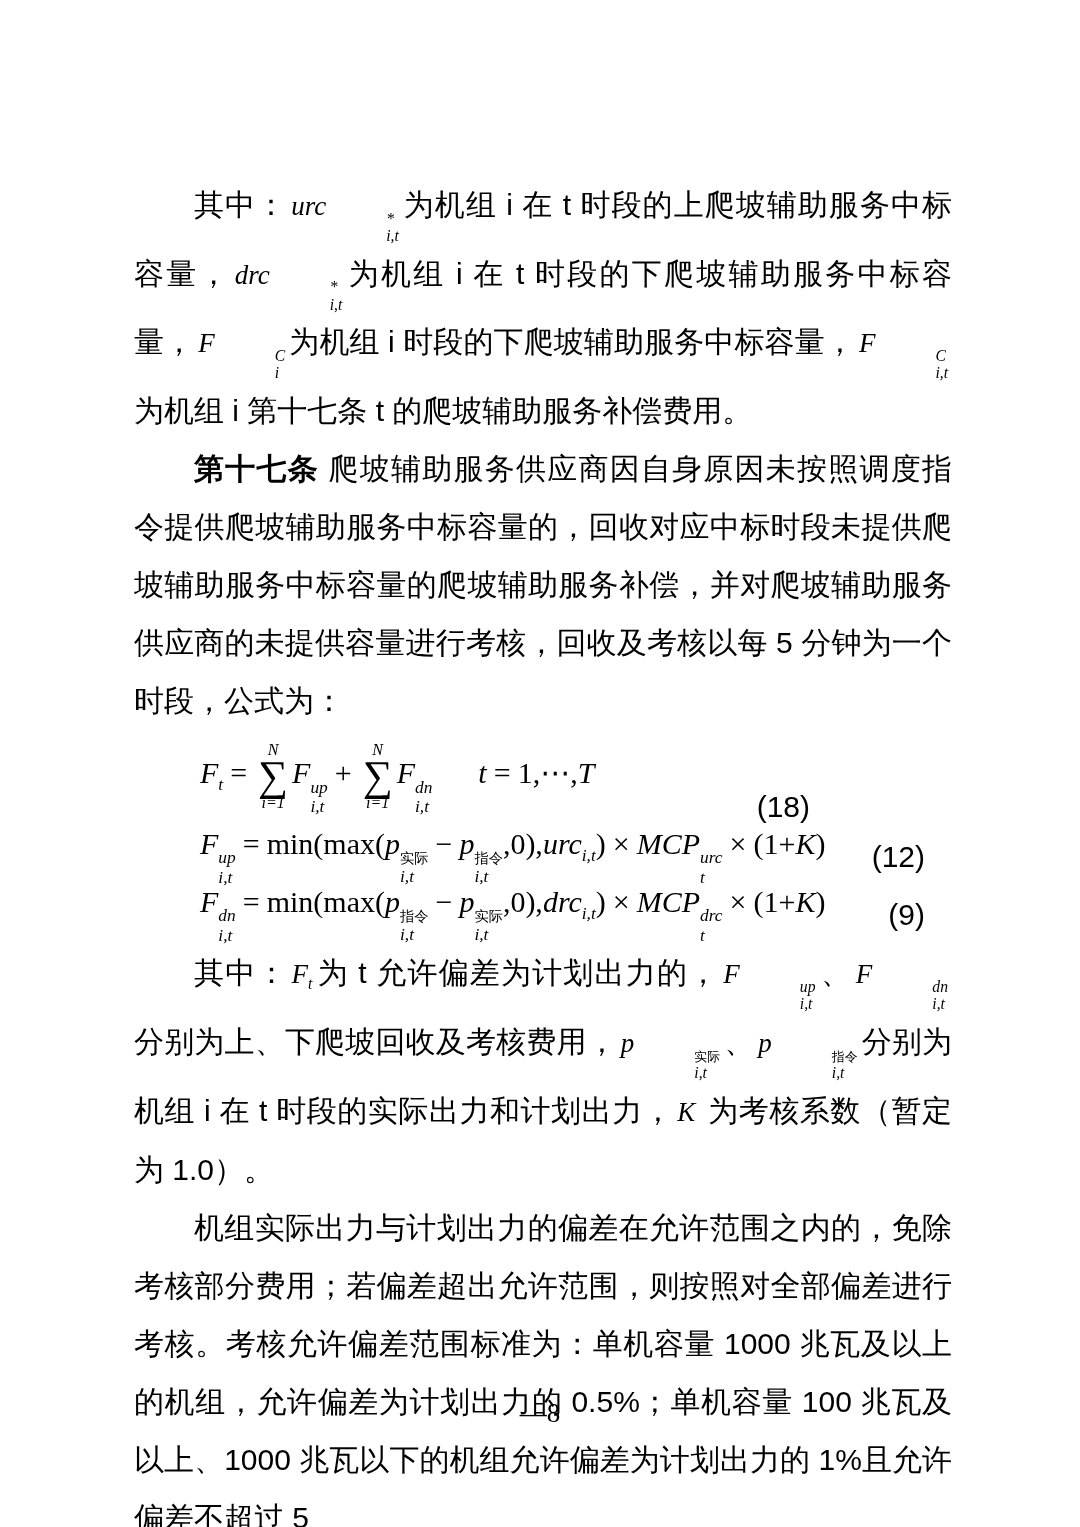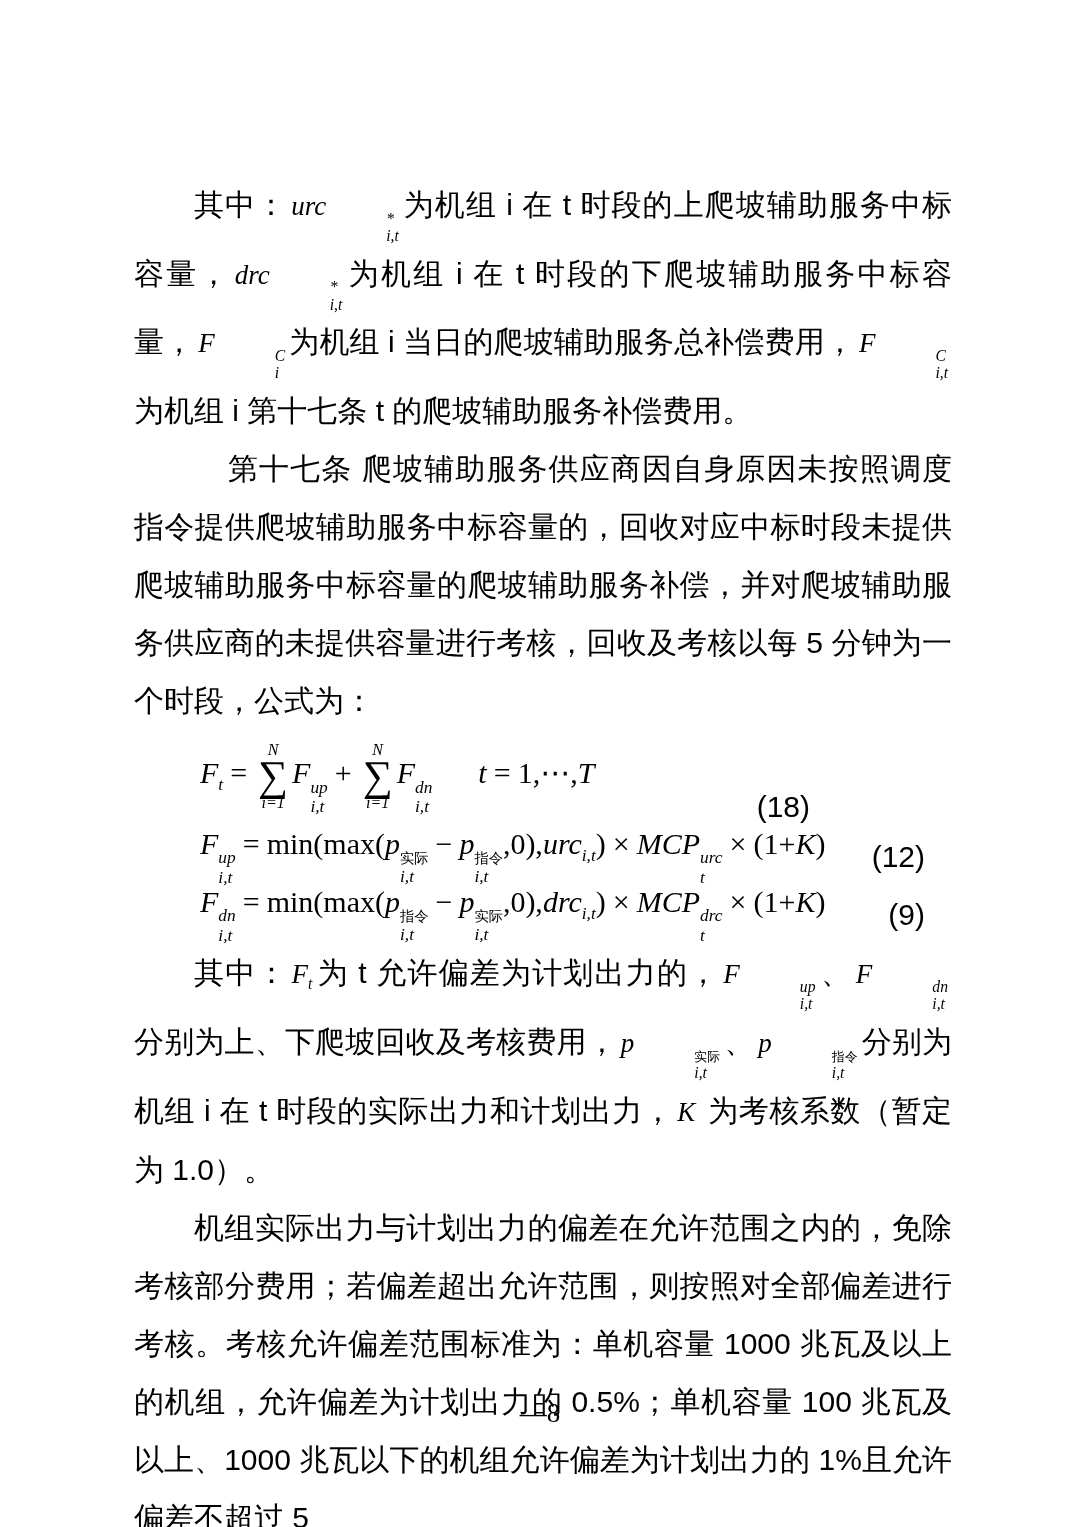--- a/index.html
+++ b/index.html
@@ -17,21 +17,21 @@
     position:relative;
   }
   
   p.para{
     margin:0;
     font-size:30px;
     line-height:58px;
     text-align:justify;
     text-indent:2em;
   }
-  .b{font-weight:normal;margin-left:34px;}
+  .b{font-weight:bold;}
   
   .im{
     font-family:"Liberation Serif",serif;
     font-style:italic;
     font-size:0.9em;
     padding:0 4px;
     white-space:nowrap;
   }
   .var{font-style:italic;}
   .rm{font-style:normal;}
@@ -99,21 +99,21 @@
   <div id="content">
       <p class="para"><span class="txt">其中：</span><span class="im"><span class="var">urc</span><span class="ss">
             <span class="ss-l">*</span>
             <span class="ss-l">i,t</span>
           </span></span><span class="txt">为机组 i 在 t 时段的上爬坡辅助服务中标容量，</span><span class="im"><span class="var">drc</span><span class="ss">
             <span class="ss-l">*</span>
             <span class="ss-l">i,t</span>
           </span></span><span class="txt">为机组 i 在 t 时段的下爬坡辅助服务中标容量，</span><span class="im"><span class="var">F</span><span class="ss">
             <span class="ss-l">C</span>
             <span class="ss-l">i</span>
-          </span></span><span class="txt">为机组 i 当日的爬坡辅助服务总补偿费用，</span><span class="im"><span class="var">F</span><span class="ss">
+          </span></span><span class="txt">为机组 i 时段的下爬坡辅助服务中标容量，</span><span class="im"><span class="var">F</span><span class="ss">
             <span class="ss-l">C</span>
             <span class="ss-l">i,t</span>
           </span></span><span class="txt">为机组 i 第十七条 t 的爬坡辅助服务补偿费用。</span></p>
       <p class="para"><span class="b">第十七条</span><span class="txt"> 爬坡辅助服务供应商因自身原因未按照调度指令提供爬坡辅助服务中标容量的，回收对应中标时段未提供爬坡辅助服务中标容量的爬坡辅助服务补偿，并对爬坡辅助服务供应商的未提供容量进行考核，回收及考核以每 5 分钟为一个时段，公式为：</span></p>
       <div class="formula f11">
         <span class="eq"><span class="var">F</span><sub>t</sub><span class="op">=</span><span class="sum">
             <span class="lim">N</span>
             <span class="sig">∑</span>
             <span class="lim">i=1</span>
           </span><span class="var">F</span><span class="ss">

